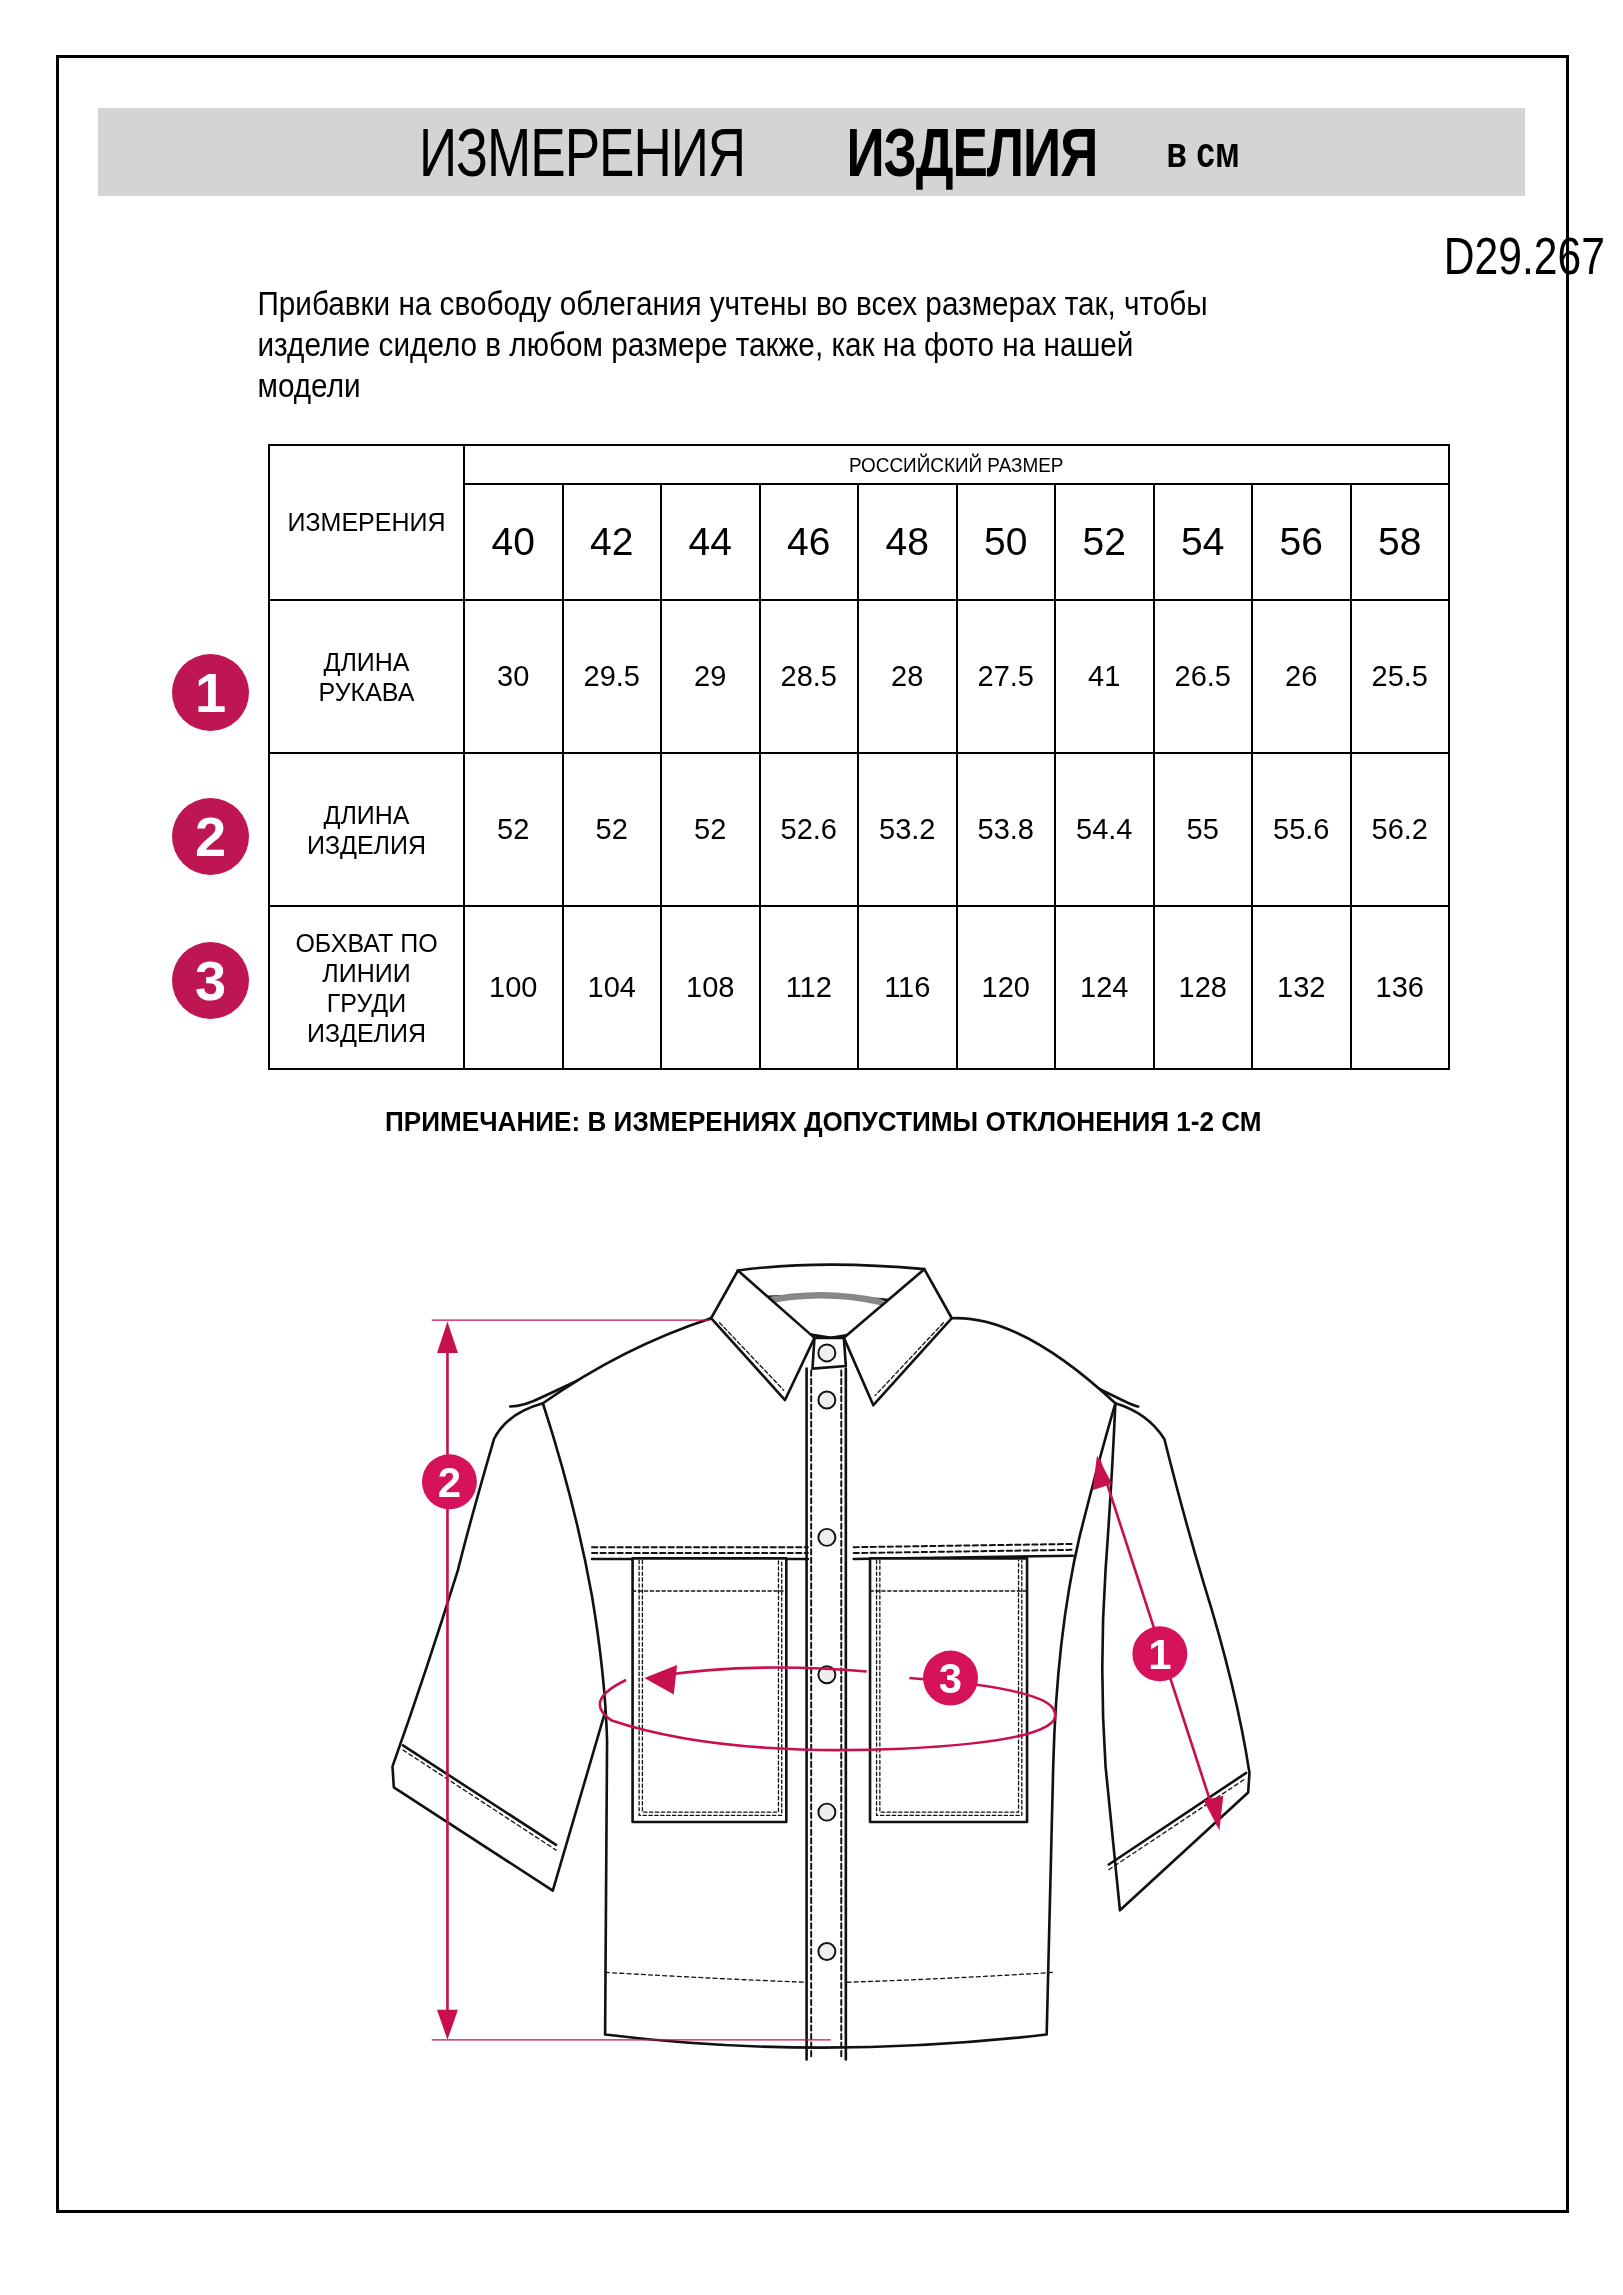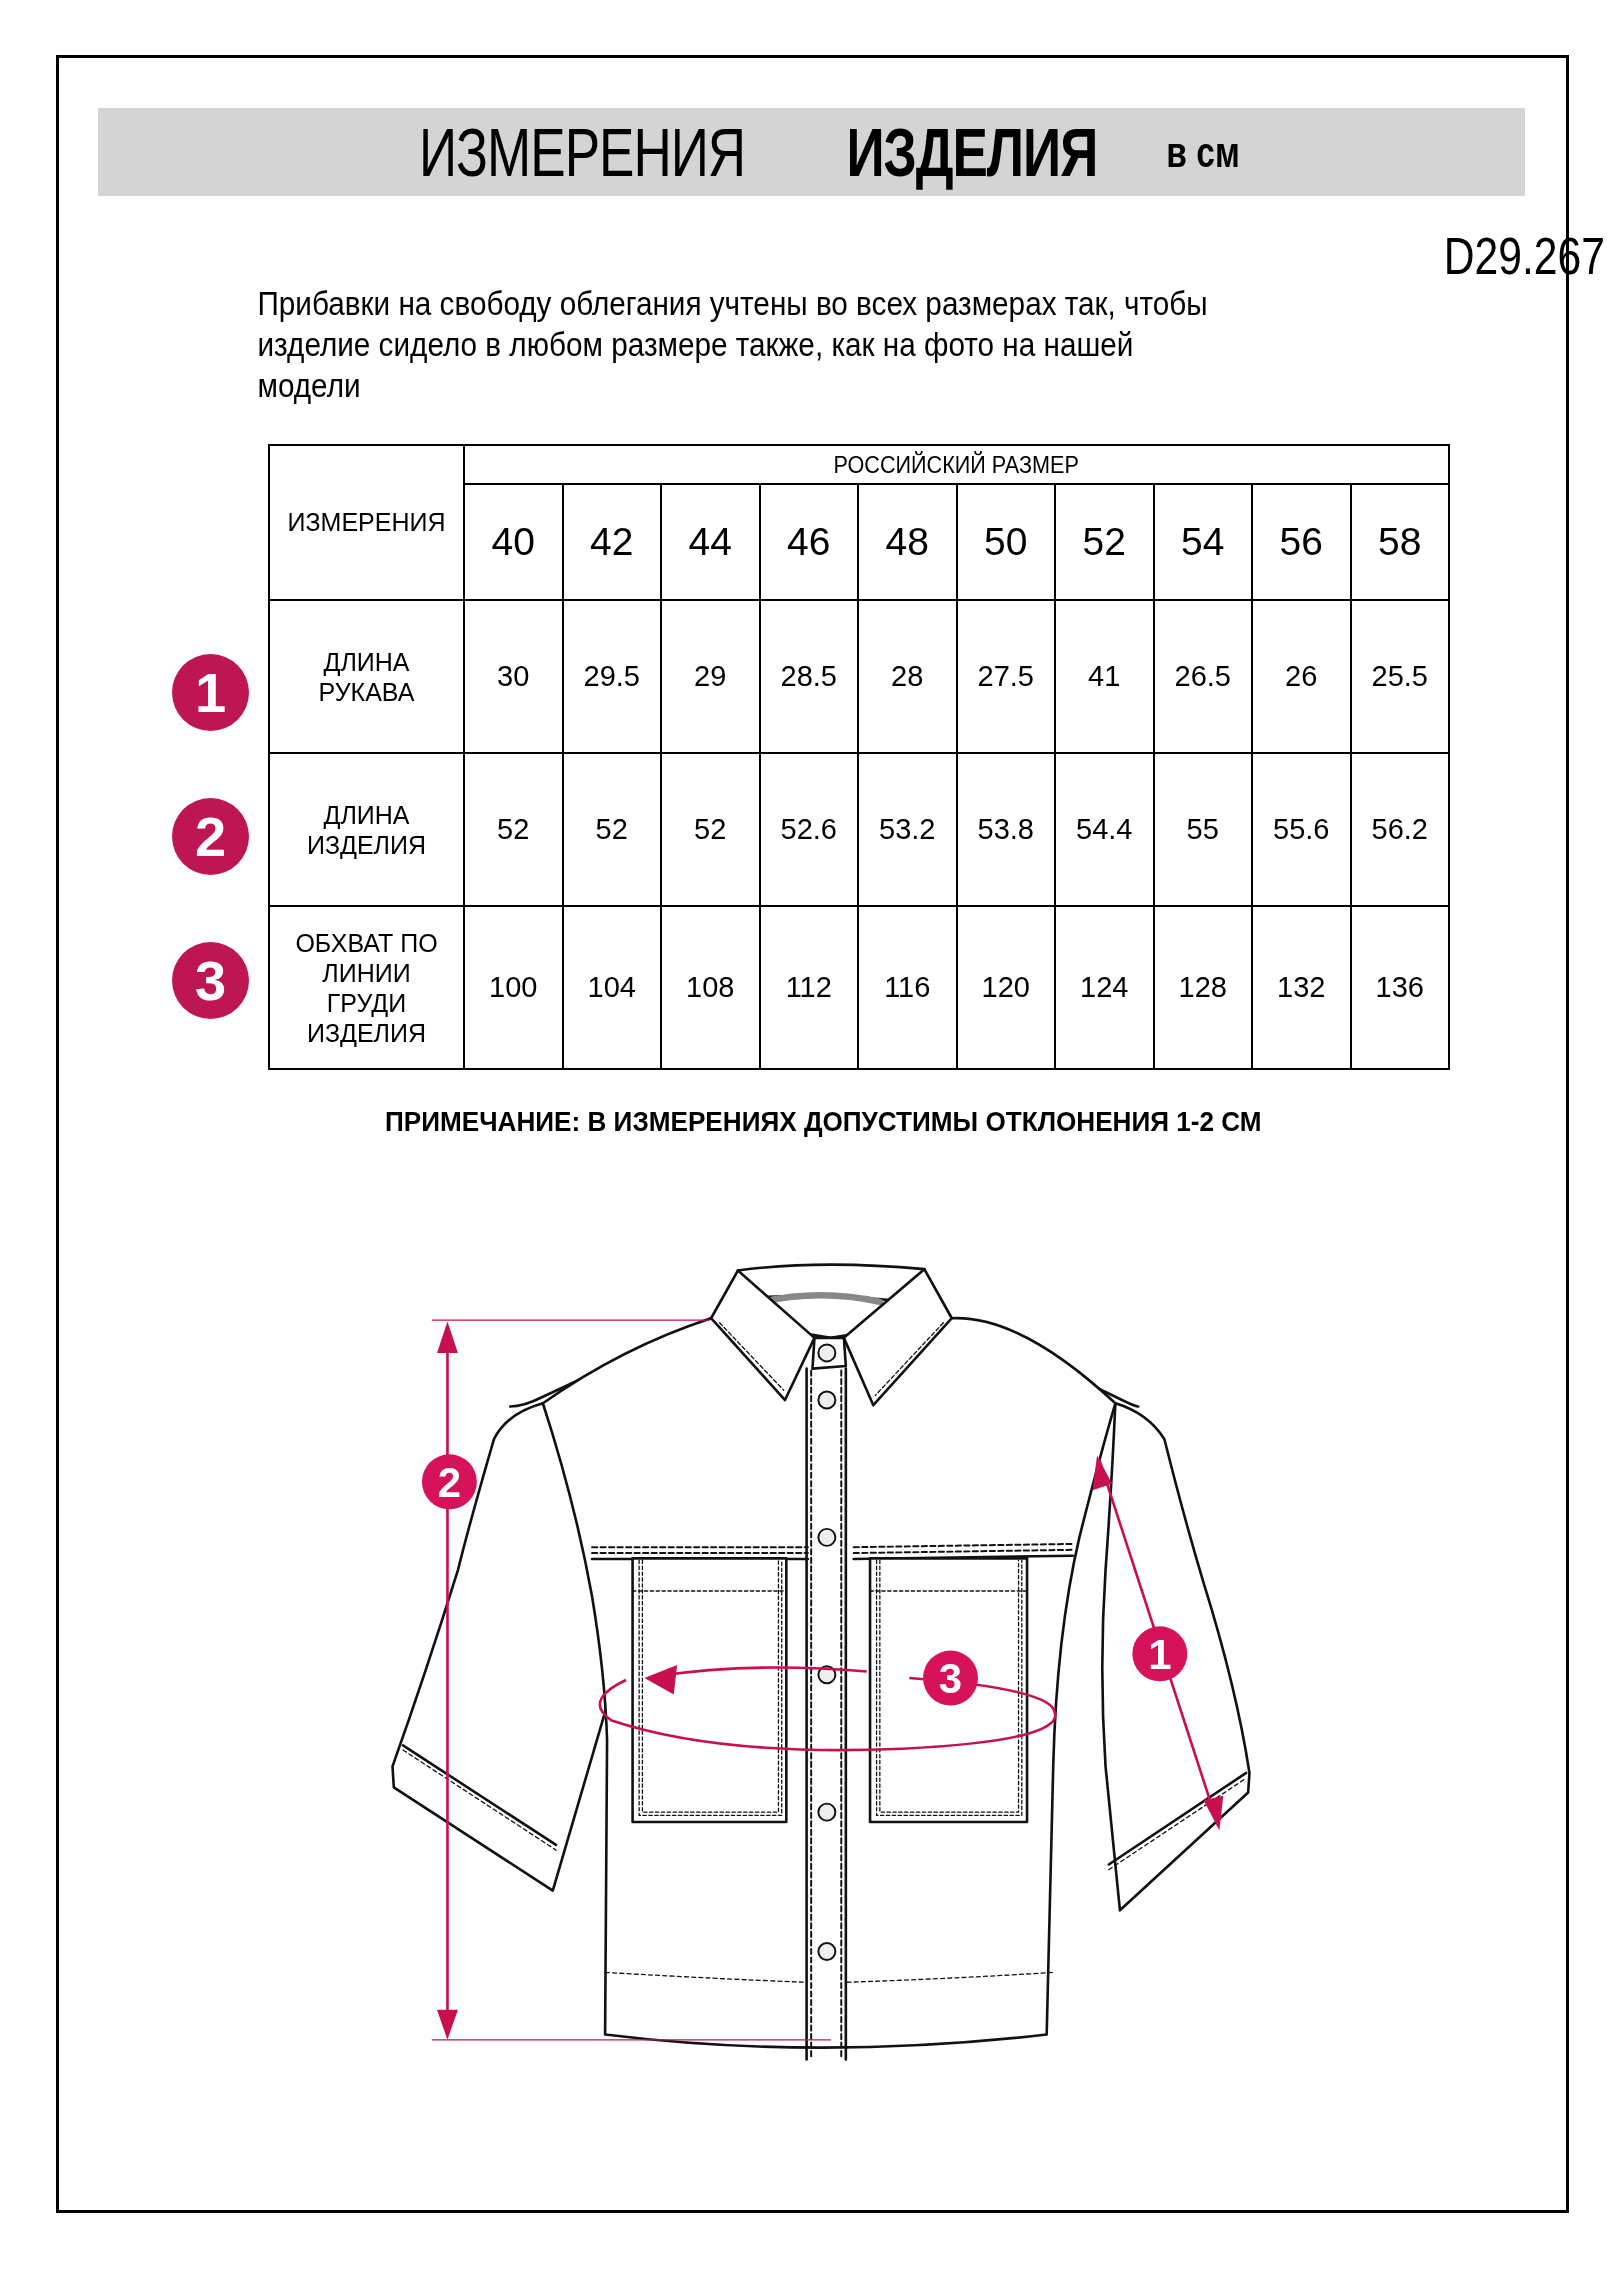--- a/index.html
+++ b/index.html
@@ -21,21 +21,21 @@
   .sku span { display:inline-block; transform:scaleX(0.82); }
   .desc { position:absolute; left:196px; width:1230px; top:283px; text-align:left;
           font-size:33px; line-height:41px; }
   .desc span { display:block; transform:scaleX(0.9); }
 
   table.sizes { position:absolute; left:268px; top:444px; width:1182px; height:626px;
                 border-collapse:collapse; table-layout:fixed; }
   table.sizes td, table.sizes th { border:2.6px solid #000; text-align:center; vertical-align:middle;
                 padding:0; font-weight:400; }
   .col-meas { width:195px; }
-  .hdr-ru { height:35px; font-size:24px;margin-top:42px; }
+  .hdr-ru { height:35px; font-size:21px;margin-top:42px; }
   .hdr-ru span { display:inline-block; transform:scaleX(0.9); }
   .hdr-meas { font-size:25px; }
   .size-num { font-size:39px; font-weight:normal; height:108px;margin-top:28px; }
   .row-label { font-size:25px; line-height:30px; }
   .cell-val { font-size:29px; }
   tr.r1 { height:145px; } tr.r2 { height:145px; } tr.r3 { height:154px;padding-left:8px; }
 
   .badge { position:absolute; width:77px; height:77px; border-radius:50%;
            background:#be1553; color:#fff; font-weight:700; font-size:56px;
            display:flex; align-items:center; justify-content:center; }

